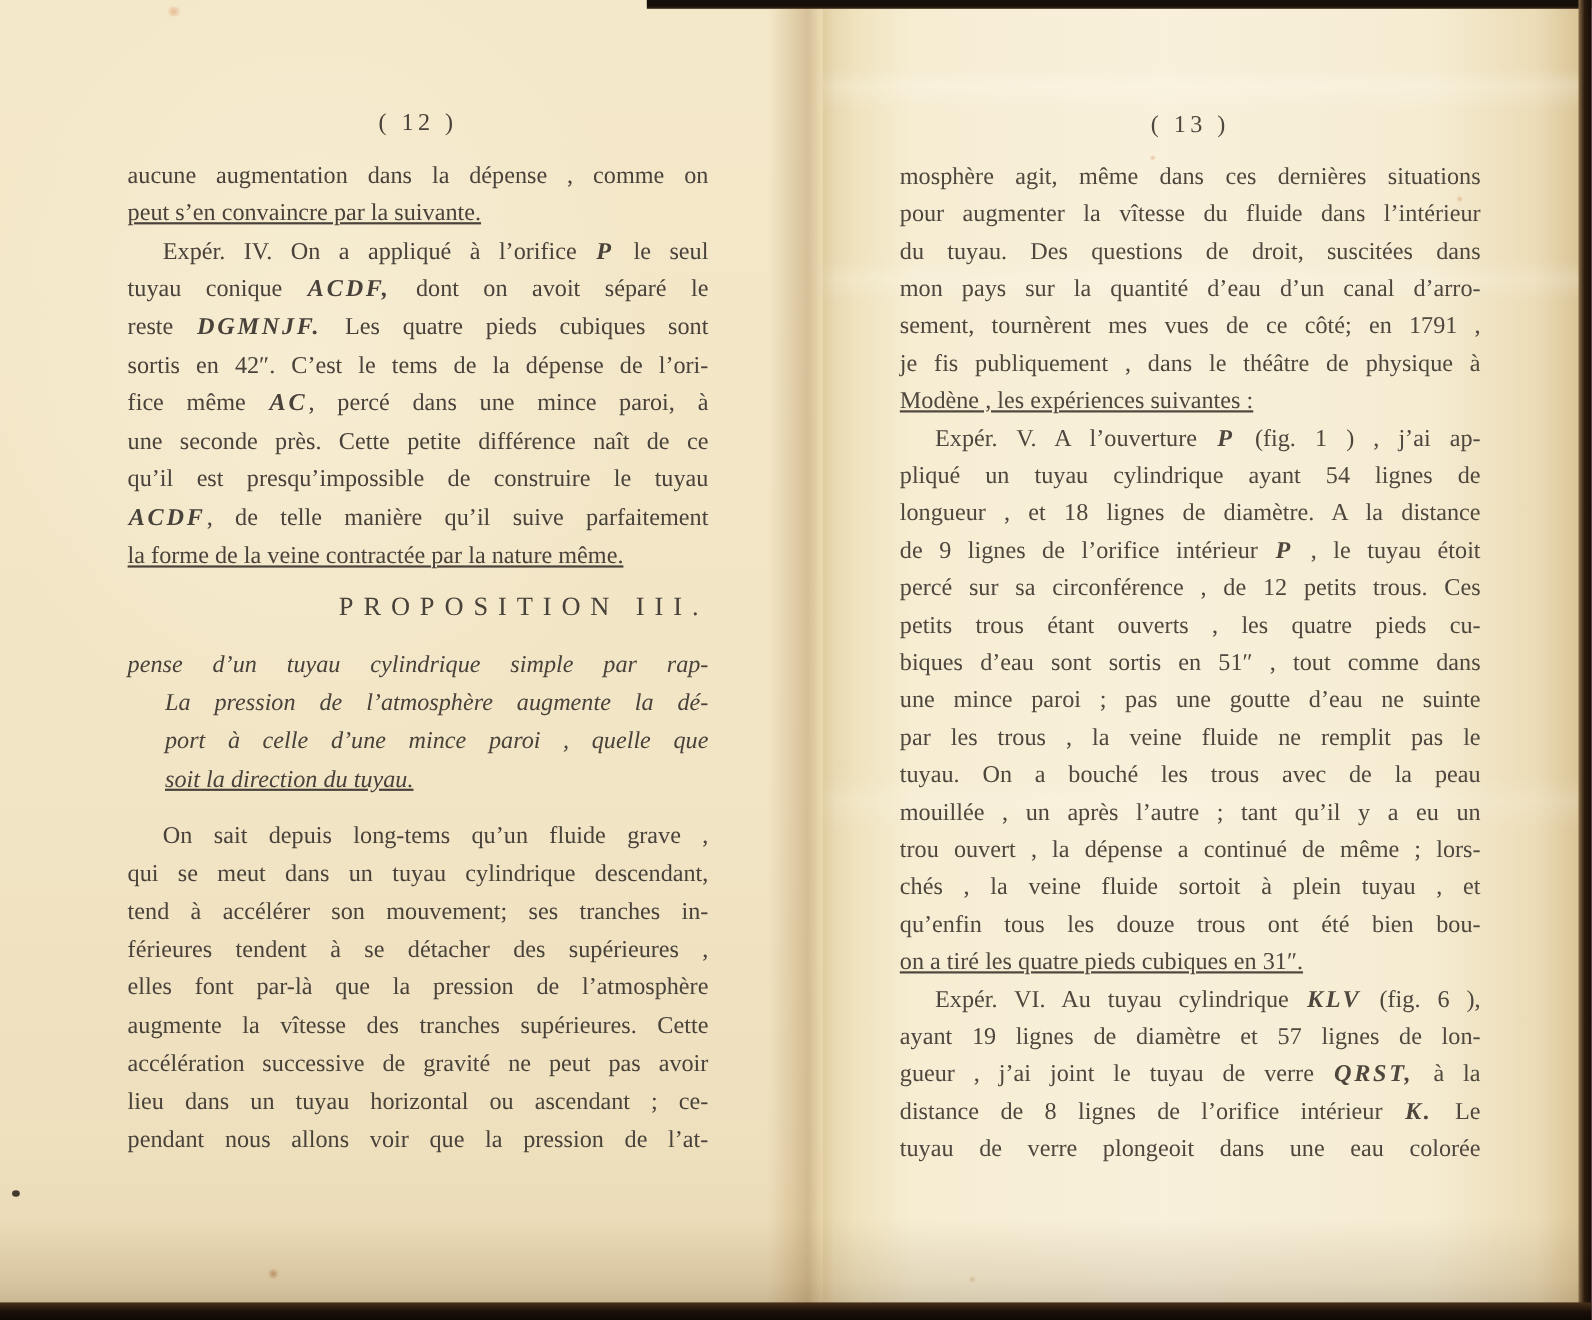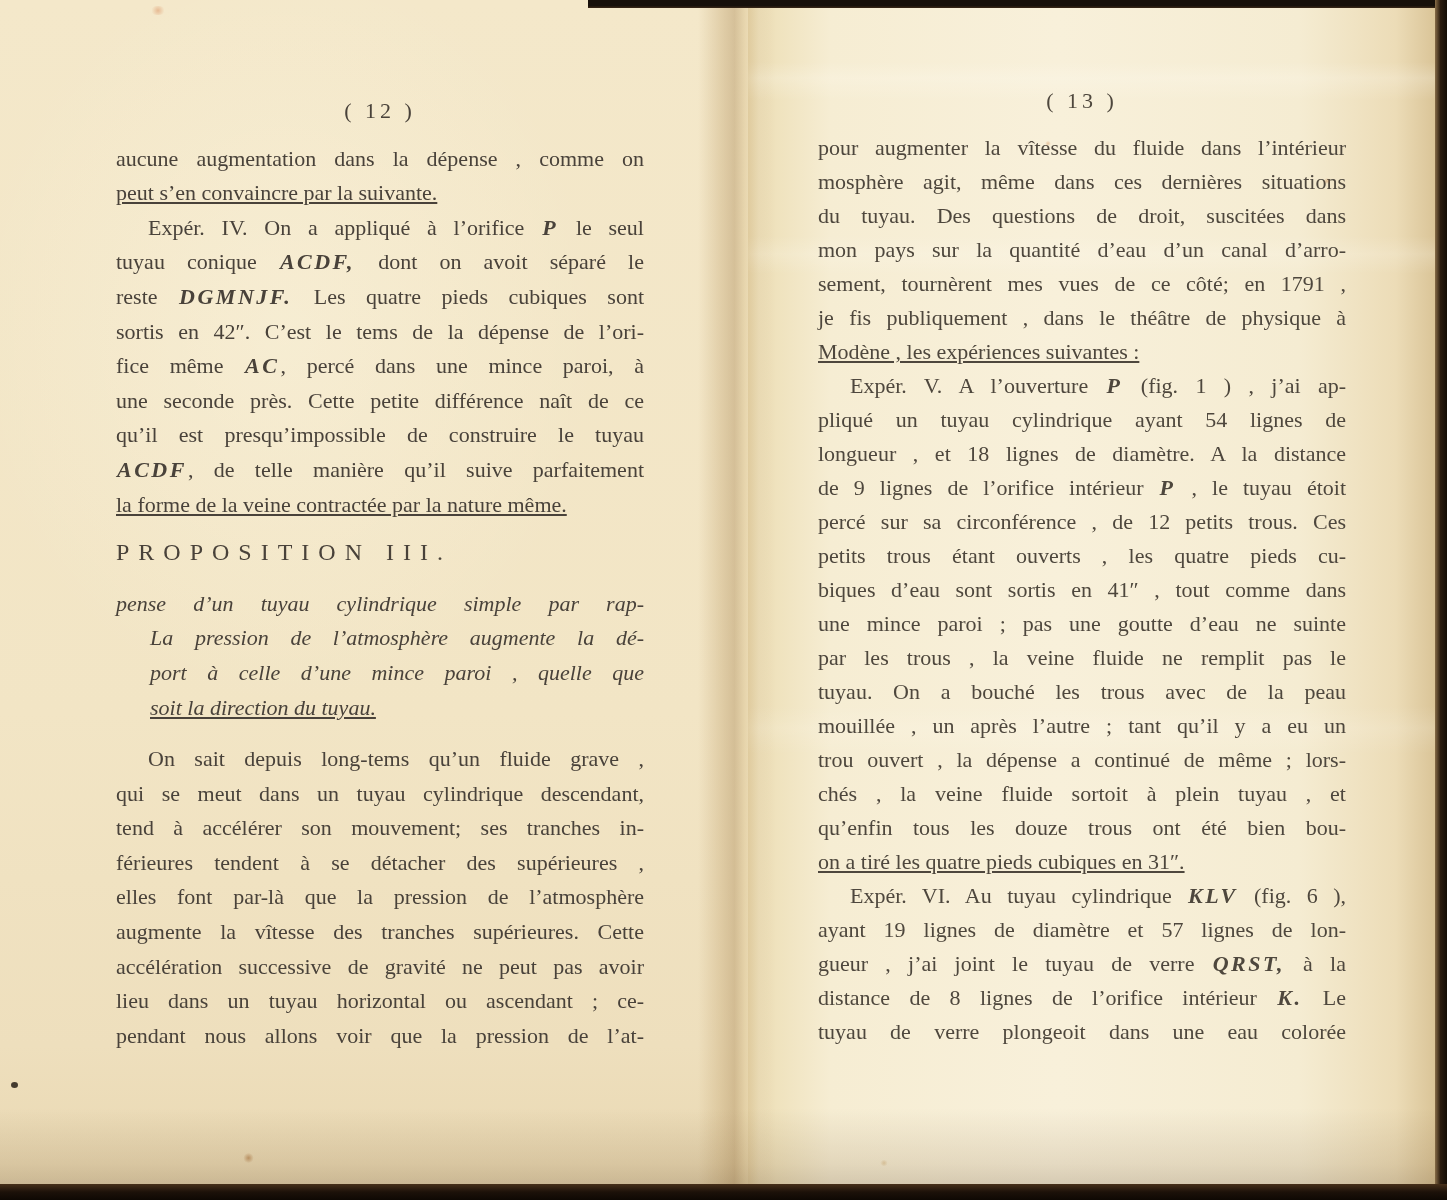--- a/index.html
+++ b/index.html
@@ -42,29 +42,29 @@
   .speck { position:absolute; border-radius:50%; pointer-events:none; }
   .speck-1 { left:11px;  top:1082px; width:7px;  height:6px;  background:rgba(38,30,22,0.85); }
   .speck-2 { left:243px; top:1153px; width:11px; height:10px; background:radial-gradient(circle, rgba(156,98,44,0.55), rgba(156,98,44,0) 70%); }
   .speck-3 { left:150px; top:6px;    width:16px; height:9px;  background:radial-gradient(circle, rgba(214,130,80,0.45), rgba(214,130,80,0) 70%); }
   .speck-4 { left:1324px;top:178px;  width:6px;  height:6px;  background:radial-gradient(circle, rgba(190,120,60,0.40), rgba(190,120,60,0) 75%); }
   .speck-5 { left:1045px;top:141px;  width:6px;  height:5px;  background:radial-gradient(circle, rgba(205,130,70,0.40), rgba(205,130,70,0) 75%); }
   .speck-6 { left:880px; top:1160px; width:8px;  height:6px;  background:radial-gradient(circle, rgba(190,150,90,0.40), rgba(190,150,90,0) 75%); }
 
   .col { position:absolute; color:#49423a; font-size:22px; }
   .col-left  { left:116px; top:94px;  width:528px; line-height:34.6px; }
-  .col-right { left:70px;  top:78px;  width:528px; line-height:34px; color:#4e473d; }
+  .col-right { left:70px;  top:90px;  width:528px; line-height:34px; color:#4e473d; }
 
   .page-number { text-align:center; letter-spacing:4px; margin-bottom:13px; }
 
   .line { text-align:justify; text-align-last:justify; -moz-text-align-last:justify; }
   .line.endline { text-align-last:left;text-decoration:underline; -moz-text-align-last:left; }
   .para { margin:0; }
   .para.indent-first .line:first-child { text-indent:32px; }
-  .heading { text-align:left; font-size:24px; letter-spacing:9px; margin:13px 0 17px 0; white-space:nowrap; }
+  .heading { text-align:right; font-size:24px; letter-spacing:9px; margin:13px 0 17px 0; white-space:nowrap; }
   .proposition { font-style:italic; margin-bottom:17px; }
   .proposition .line:not(:first-child) { padding-left:34px; }
   .r-i  { }
   .r-bi { font-style:italic; font-weight:bold; letter-spacing:2.5px; padding:0 1px; }
 </style>
 </head>
 <body>
 
 <div class="scan">
 
@@ -107,36 +107,36 @@
           </div>
         </div>
     </div>
   </div>
 
   <div class="page page-right">
     <div class="col col-right">
       <div class="page-number">( 13 )</div>
       <div>
           <div class="para">
+            <div class="line"><span>mosphère agit, même dans ces dernières situations</span></div>
             <div class="line"><span>pour augmenter la vîtesse du fluide dans l’intérieur</span></div>
-            <div class="line"><span>mosphère agit, même dans ces dernières situations</span></div>
             <div class="line"><span>du tuyau. Des questions de droit, suscitées dans</span></div>
             <div class="line"><span>mon pays sur la quantité d’eau d’un canal d’arro-</span></div>
             <div class="line"><span>sement, tournèrent mes vues de ce côté; en 1791 ,</span></div>
             <div class="line"><span>je fis publiquement , dans le théâtre de physique à</span></div>
             <div class="line endline"><span>Modène , les expériences suivantes :</span></div>
           </div>
           <div class="para indent-first">
             <div class="line"><span class="r-i">Expér.</span><span> V. A l’ouverture </span><span class="r-bi">P</span><span class="r-i"> (fig.</span><span> 1 ) , j’ai ap-</span></div>
             <div class="line"><span>pliqué un tuyau cylindrique ayant 54 lignes de</span></div>
             <div class="line"><span>longueur , et 18 lignes de diamètre. A la distance</span></div>
             <div class="line"><span>de 9 lignes de l’orifice intérieur </span><span class="r-bi">P</span><span> , le tuyau étoit</span></div>
             <div class="line"><span>percé sur sa circonférence , de 12 petits trous. Ces</span></div>
             <div class="line"><span>petits trous étant ouverts , les quatre pieds cu-</span></div>
-            <div class="line"><span>biques d’eau sont sortis en 41″ , tout comme dans</span></div>
+            <div class="line"><span>biques d’eau sont sortis en 51″ , tout comme dans</span></div>
             <div class="line"><span>une mince paroi ; pas une goutte d’eau ne suinte</span></div>
             <div class="line"><span>par les trous , la veine fluide ne remplit pas le</span></div>
             <div class="line"><span>tuyau. On a bouché les trous avec de la peau</span></div>
             <div class="line"><span>mouillée , un après l’autre ; tant qu’il y a eu un</span></div>
             <div class="line"><span>trou ouvert , la dépense a continué de même ; lors-</span></div>
             <div class="line"><span>chés , la veine fluide sortoit à plein tuyau , et</span></div>
             <div class="line"><span>qu’enfin tous les douze trous ont été bien bou-</span></div>
             <div class="line endline"><span>on a tiré les quatre pieds cubiques en 31″.</span></div>
           </div>
           <div class="para indent-first">

